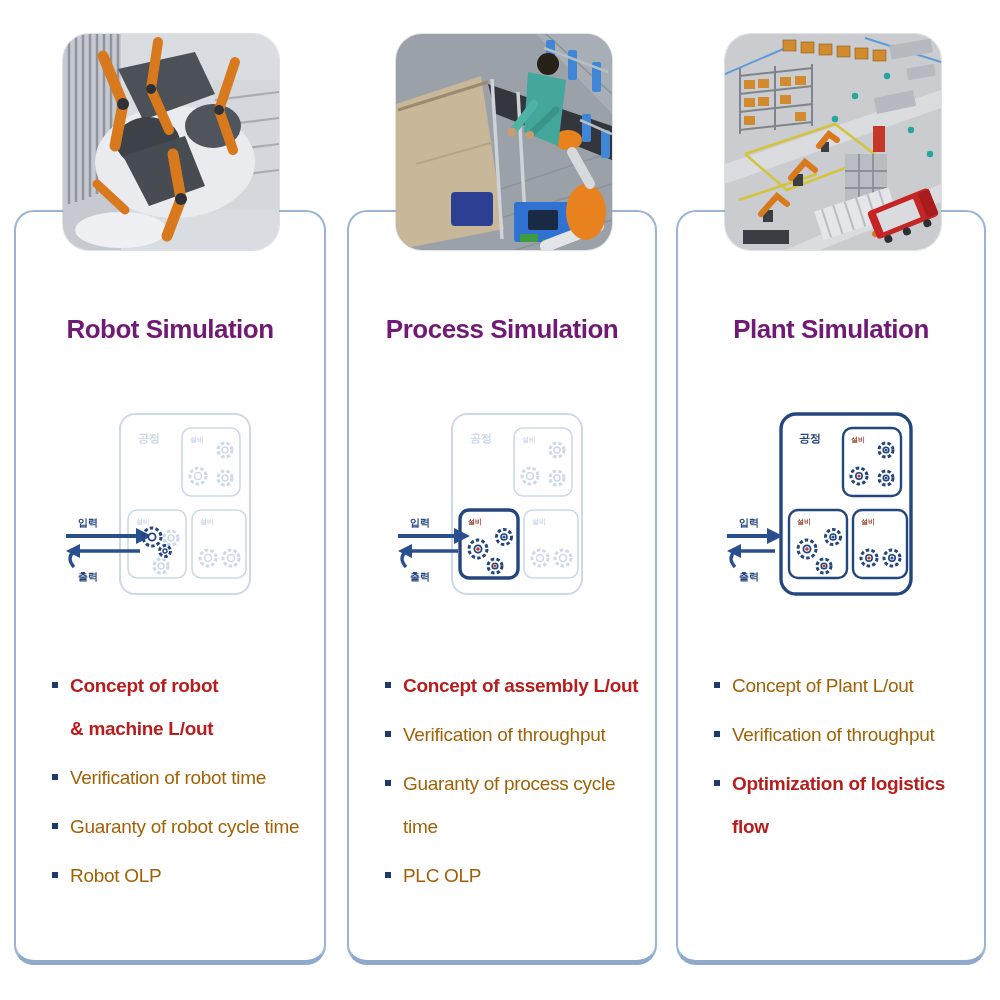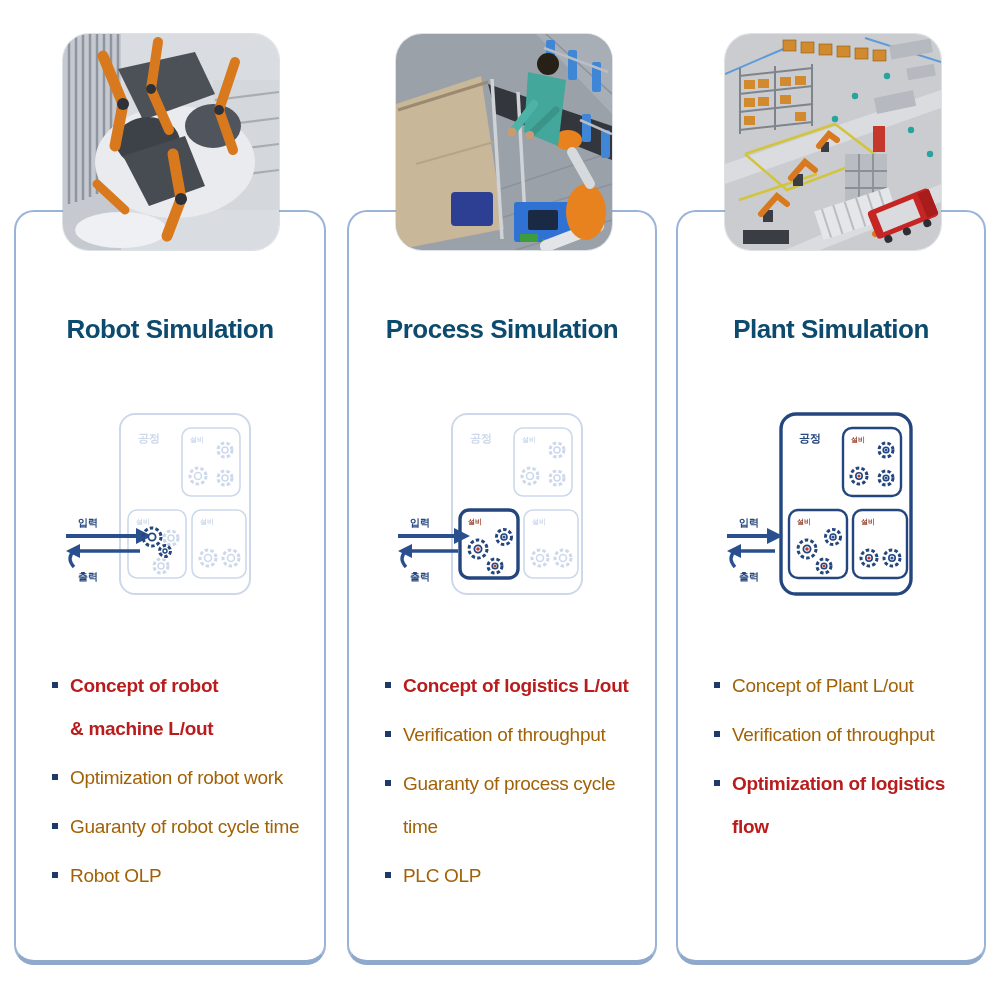--- a/index.html
+++ b/index.html
@@ -10,21 +10,21 @@
     border:2px solid #9ab4d8;border-bottom:5px solid #8fa9cc;border-radius:20px;}
   .card.c1{left:14px;width:312px;}
   .card.c2{left:347px;width:310px;padding-left:17px;}
   .card.c3{left:676px;width:310px;}
 
   .card-img{position:absolute;top:-178px;left:47px;width:216px;height:216px;
     border-radius:26px;overflow:hidden;box-shadow:0 0 0 1px rgba(120,140,160,.25);}
   .card-img svg{display:block;width:216px;height:216px;}
 
   .card-title{position:absolute;top:102px;left:0;width:100%;text-align:center;
-    font-size:26px;font-weight:bold;letter-spacing:-.5px;color:#0c4a6e;margin:0;}
+    font-size:26px;font-weight:bold;letter-spacing:-.5px;color:#701a75;margin:0;}
 
   .diagram{position:absolute;top:198px;left:50%;transform:translateX(-50%);
     width:212px;height:196px;text-decoration:underline;}
   .diagram svg{width:212px;height:196px;display:block;}
 
   
   .f{stroke:#cdd9eb;fill:none;stroke-width:1.6px;}
   .f-thick{stroke:#cdd9eb;fill:none;stroke-width:2px;}
   .d{stroke:#24467e;fill:none;stroke-width:2.4px;}
   .d-thick{stroke:#24467e;fill:none;stroke-width:3.4px;}
@@ -141,21 +141,21 @@
           <circle cx="88" cy="127" r="3.6" fill="#fff" stroke="#24467e" stroke-width="1.8"></circle>
           <circle class="d gear-ring" cx="101" cy="141" r="5.5" stroke-width="2.4"></circle>
           <circle cx="101" cy="141" r="2" fill="#fff" stroke="#24467e" stroke-width="1.4"></circle>
         </g>
       </svg>
     </div>
 
     <ul class="bullets">
       <li class="strong"><span>Concept of robot
 &amp; machine L/out</span></li>
-      <li><span>Optimization of robot work</span></li>
+      <li><span>Verification of robot time</span></li>
       <li><span>Guaranty of robot cycle time</span></li>
       <li><span>Robot OLP</span></li>
     </ul>
   </section>
 
   <section class="card c2">
     <div class="card-img">
       <svg viewBox="0 0 216 216">
         <rect width="216" height="216" fill="#9aa1a9"></rect>
         <polygon points="140,0 216,0 216,80" fill="#a8aeb5"></polygon>
@@ -249,21 +249,21 @@
           <line class="arrow-line2" x1="62" y1="141" x2="14" y2="141"></line>
           <polygon class="arrow-head" points="16,134 16,148 2,141"></polygon>
           <path class="arrow-line2" d="M10,141 q-8,7 0,16"></path>
         </g>
         <text class="t-d" x="14" y="116" font-size="10">입력</text>
         <text class="t-d" x="14" y="170" font-size="10">출력</text>
       </svg>
     </div>
 
     <ul class="bullets">
-      <li class="strong"><span>Concept of logistics L/out</span></li>
+      <li class="strong"><span>Concept of assembly L/out</span></li>
       <li><span>Verification of throughput</span></li>
       <li><span>Guaranty of process cycle time</span></li>
       <li><span>PLC OLP</span></li>
     </ul>
   </section>
 
   <section class="card c3">
     <div class="card-img">
       <svg viewBox="0 0 216 216">
         <rect width="216" height="216" fill="#caccd0"></rect>

